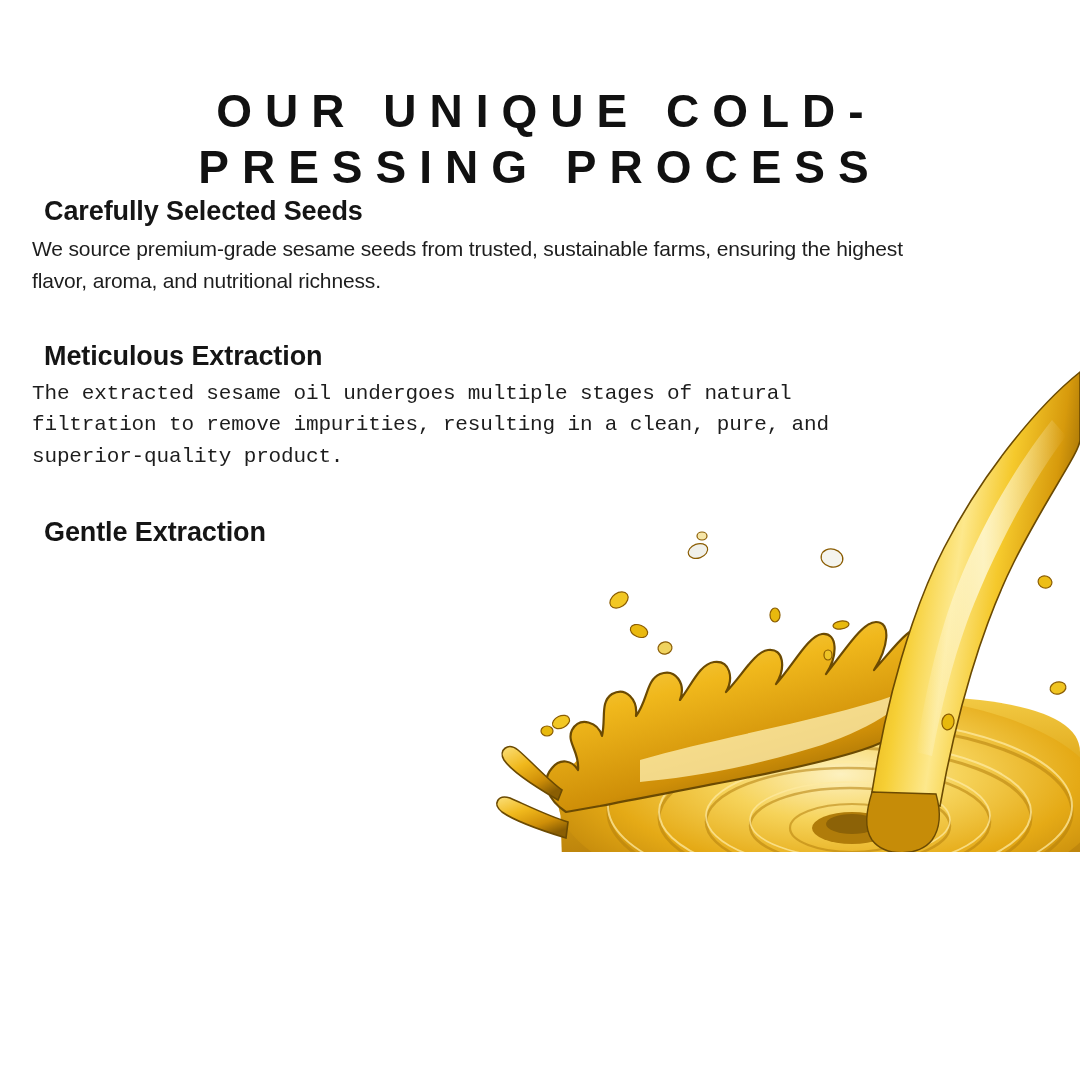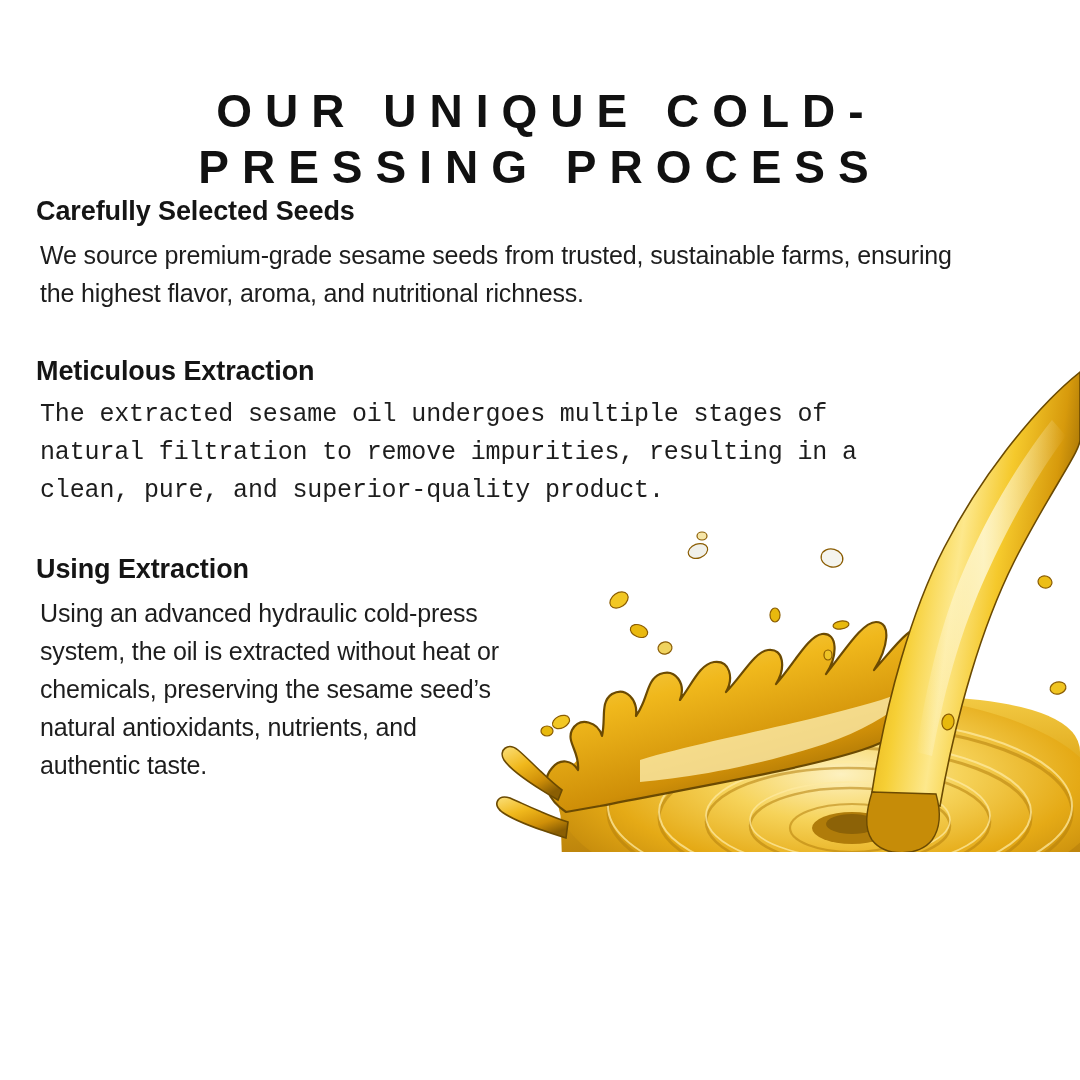--- a/index.html
+++ b/index.html
@@ -50,29 +50,29 @@
     z-index: 3;
   }
   .section { margin-bottom: 44px; }
   .section:last-child { margin-bottom: 0; }
 
   .sec-head {
     font-size: 27px;
     font-weight: 700;
     color: #151515;
     line-height: 1.18;
-    margin: 0 0 5px 4px;
+    margin: 0 0 5px 12px;
     letter-spacing: -0.1px;
   }
   .sec-body {
-    font-size: 25px;
+    font-size: 21px;
     font-weight: 400;
     color: #1d1d1d;
     line-height: 1.52;
-    margin: 8px;
+    margin: 0;
     letter-spacing: -0.15px;
   }
   .w-wide { width: 920px; }
   .w-mid  { width: 860px; font-family: Liberation Mono, monospace; }
   .w-narrow { width: 480px; }
 
   
   svg.art { display: block; width: 1080px; height: 1080px; }
 </style>
 </head>
@@ -320,18 +320,17 @@
       <h2 class="sec-head">Carefully Selected Seeds</h2>
       <p class="sec-body w-wide">We source premium-grade sesame seeds from trusted, sustainable farms, ensuring the highest flavor, aroma, and nutritional richness.</p>
     </div>
 
     <div class="section">
       <h2 class="sec-head">Meticulous Extraction</h2>
       <p class="sec-body w-mid">The extracted sesame oil undergoes multiple stages of natural filtration to remove impurities, resulting in a clean, pure, and superior-quality product.</p>
     </div>
 
     <div class="section">
-      <h2 class="sec-head">Using Extraction</h2>
-      <p class="sec-body w-narrow">Using an advanced hydraulic cold-press system, the oil is extracted without heat or chemicals, preserving the sesame seed’s natural antioxidants, nutrients, and authentic taste.</p>
+      <h2 class="sec-head">Gentle Extraction</h2>
     </div>
 
   </div>
 </div>
 
 </body></html>

